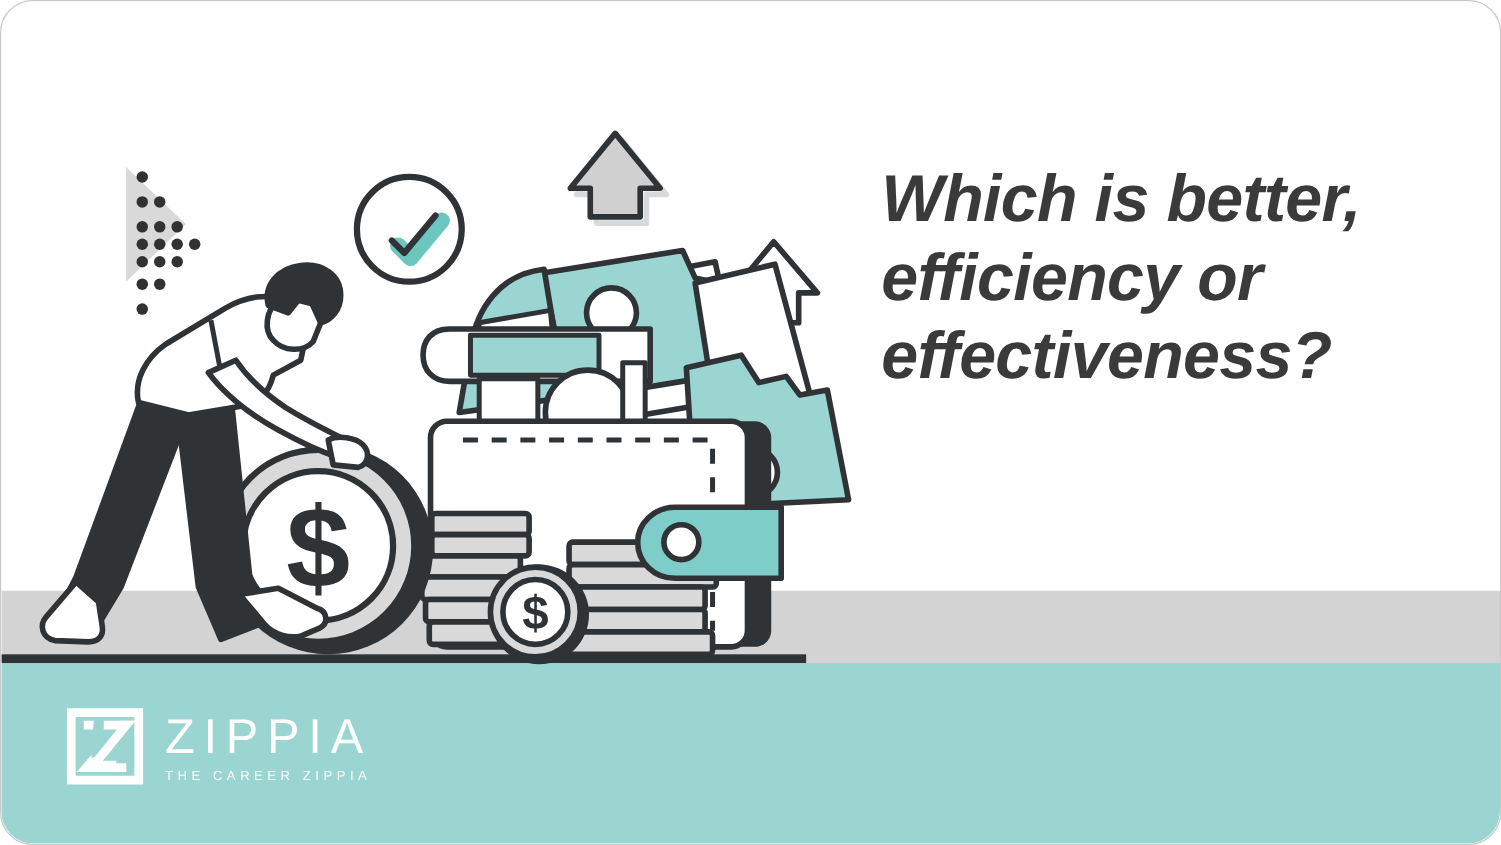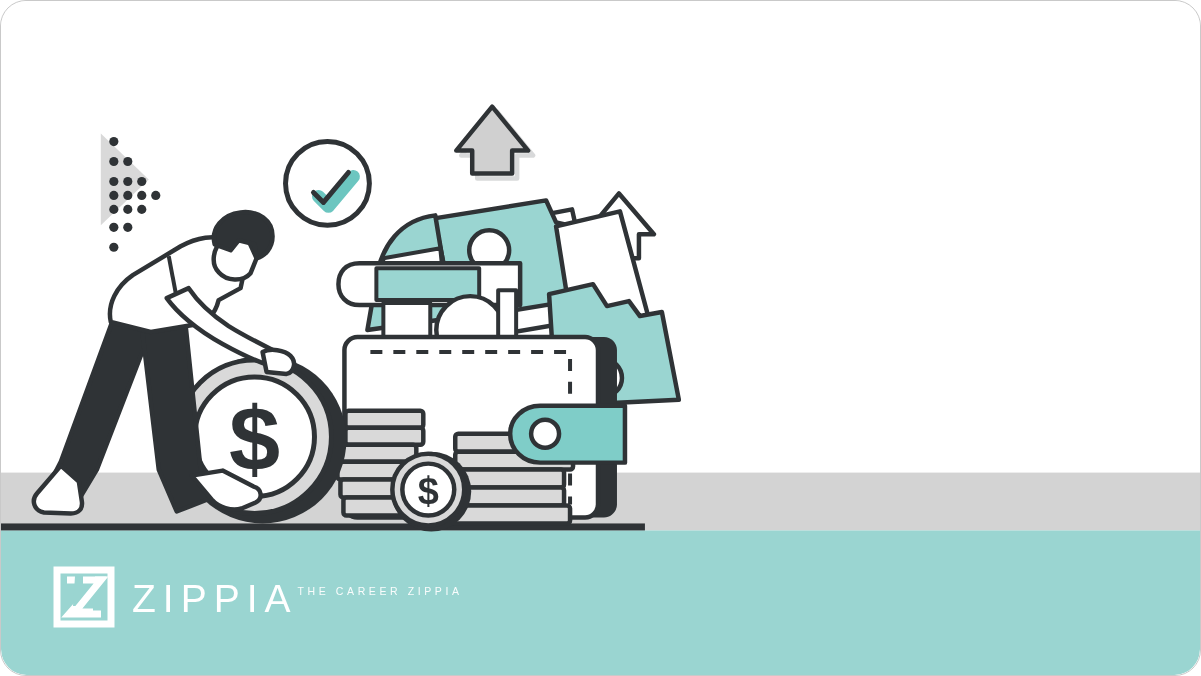--- a/index.html
+++ b/index.html
@@ -49,21 +49,21 @@
     align-items: center;
     gap: 17px;
   }
   #brand-mark {
     width: 62px;
     height: 62px;
     flex: none;
   }
   #brand-text {
     display: flex;
-    flex-direction: row;
+    flex-direction: column;
     justify-content: center;
     padding-top: 2px;
   }
   #brand-name {
     color: #ffffff;
     font-size: 39px;
     font-weight: normal;
     letter-spacing: 7px;
     line-height: 1;
   }
@@ -251,20 +251,23 @@
 
         <path d="M214 244 C210 228 222 214 240 212
                  C258 210 272 220 272 236
                  C272 248 264 256 256 258
                  L254 244 L238 240 L230 250 Z" fill="#2f3336" stroke="#2f3336" stroke-width="4.5" stroke-linejoin="round"></path>
       </g>
 
     </g>
   </svg>
 
+  <div id="headline">Which is better,
+efficiency or
+effectiveness?</div>
 
   <div id="brand">
     <svg id="brand-mark" viewBox="0 0 62 62">
       <path d="M4 4 H58 V58 H4 Z" fill="none" stroke="#ffffff" stroke-width="7"></path>
       <path d="M14 14 H46 L16 48 H48" fill="none" stroke="#ffffff" stroke-width="7" stroke-linejoin="miter" stroke-linecap="butt"></path>
       <path d="M22 10 H42 V26 L26 40 H20 Z" fill="#9ad5d1"></path>
       <path d="M30 14 H48 L22 46 H40" fill="none" stroke="#ffffff" stroke-width="7"></path>
     </svg>
     <div id="brand-text">
       <div id="brand-name">ZIPPIA</div>

